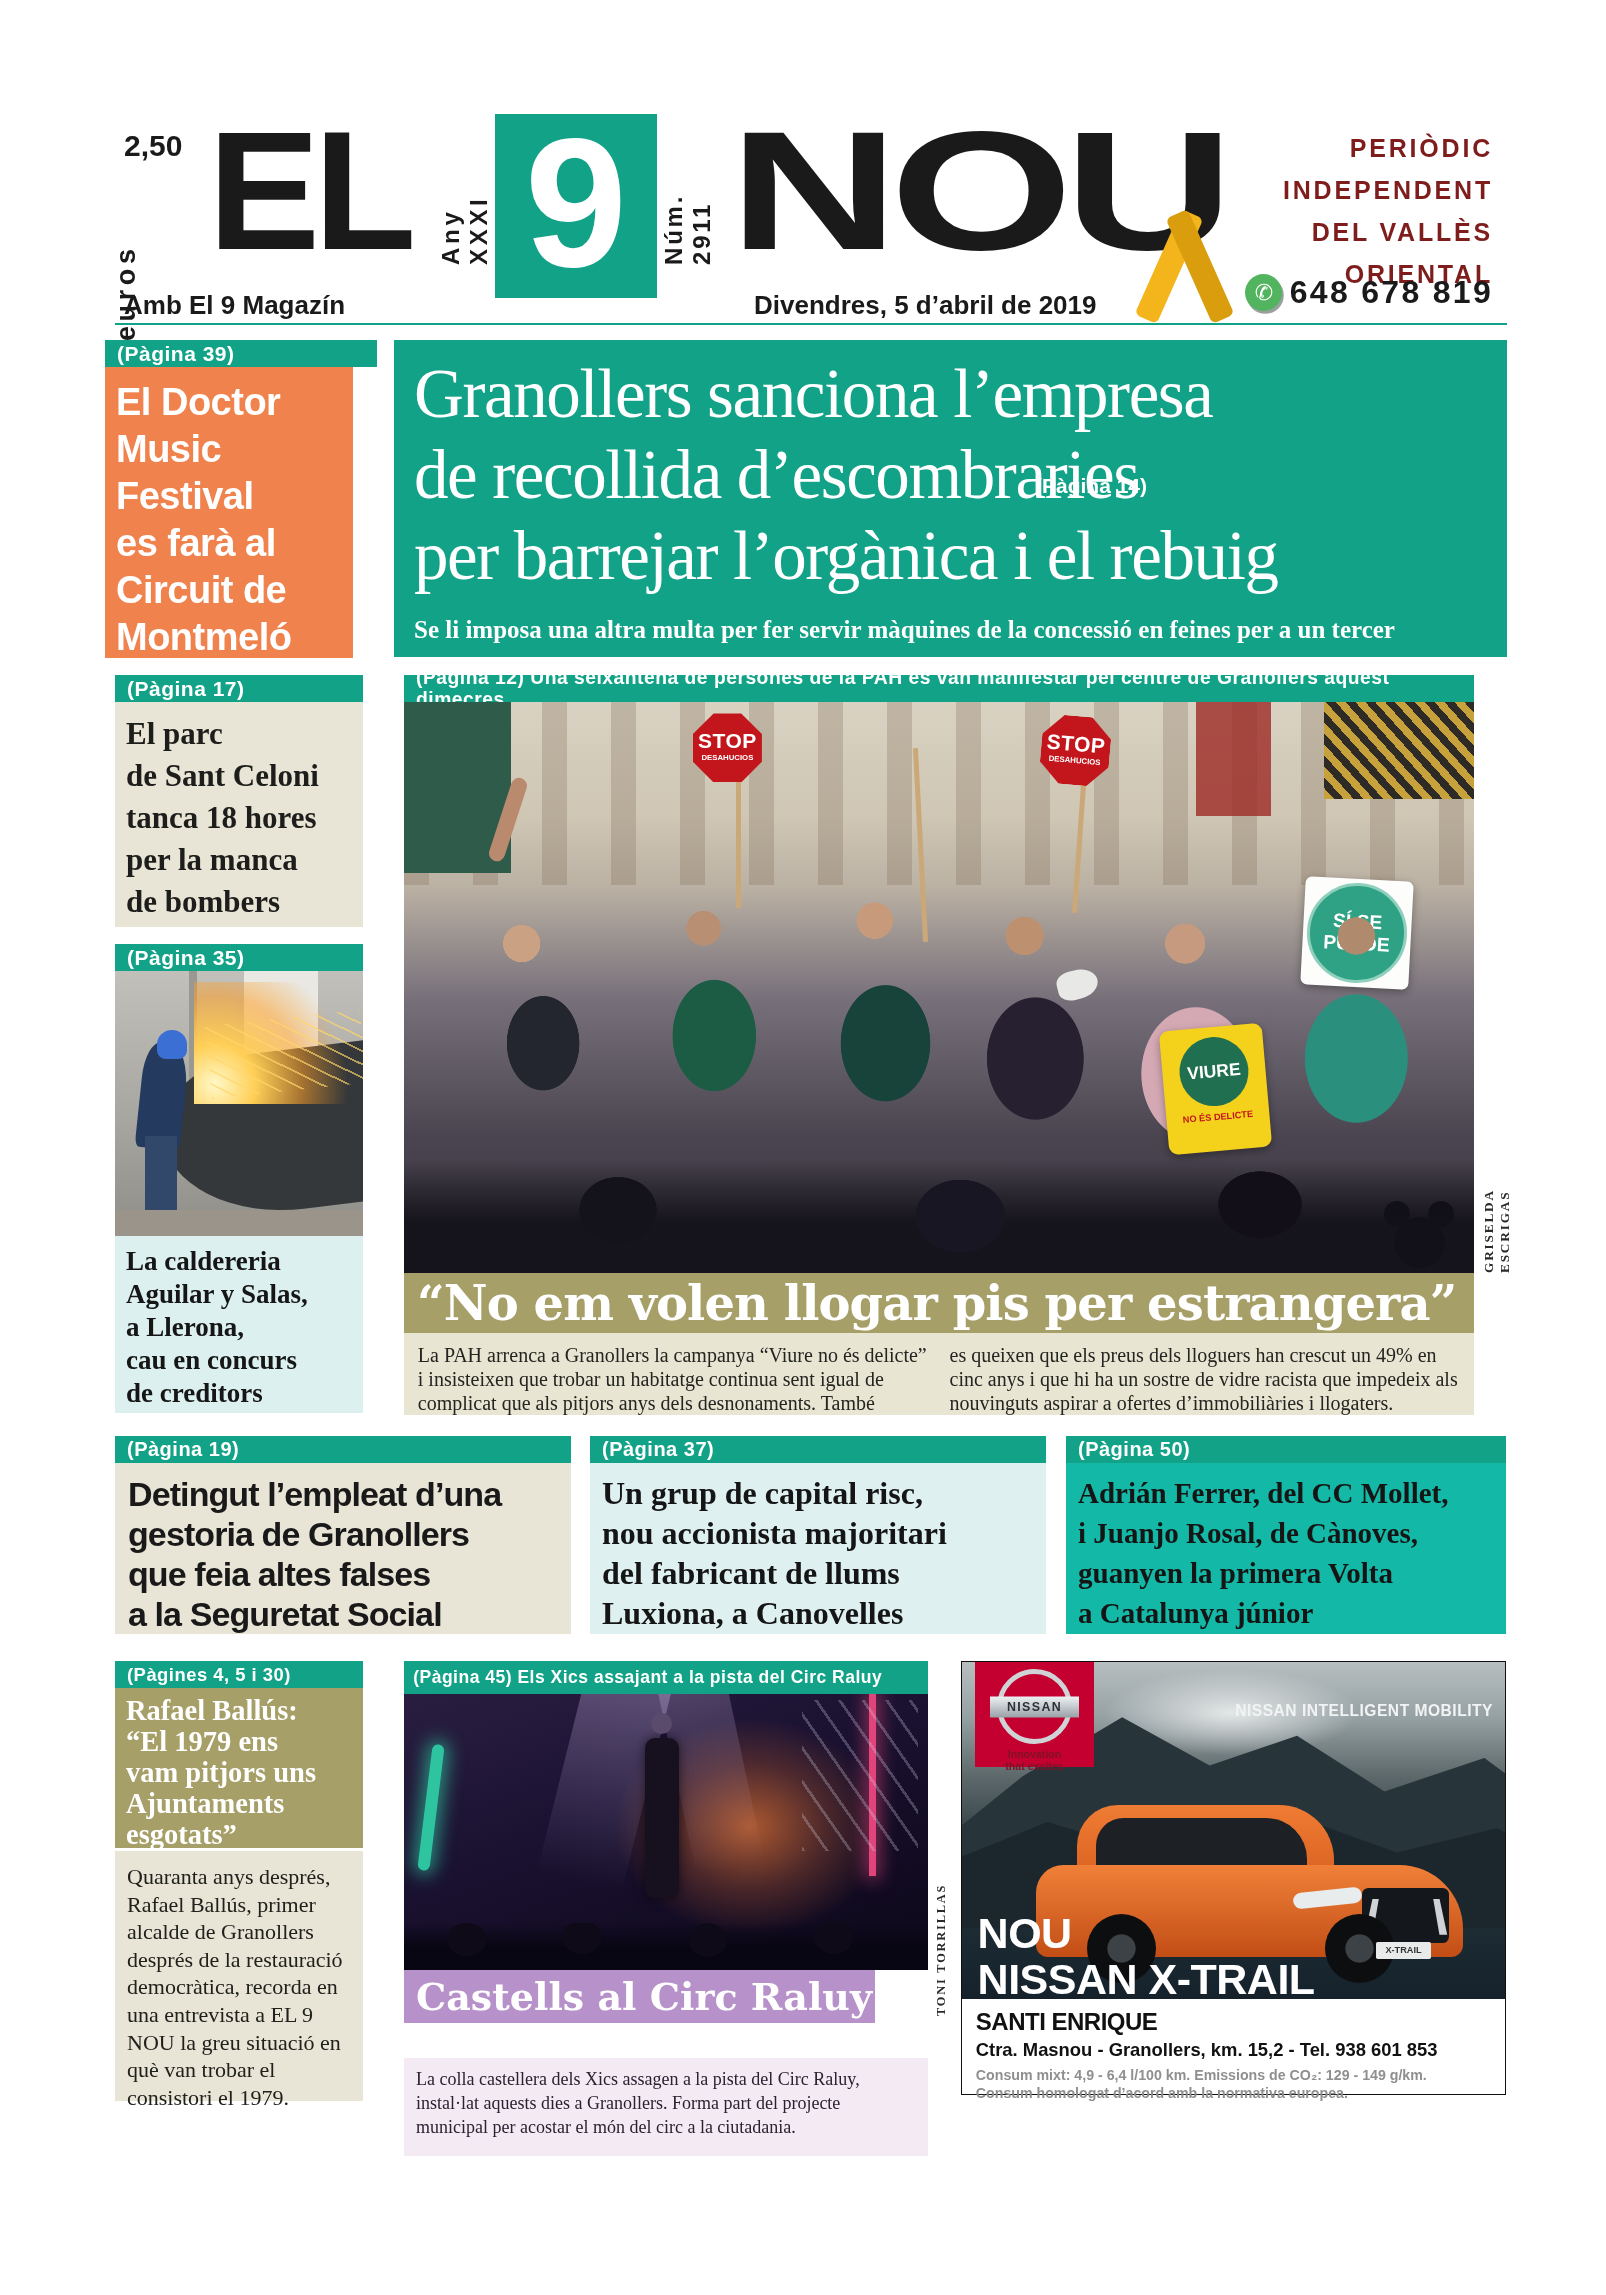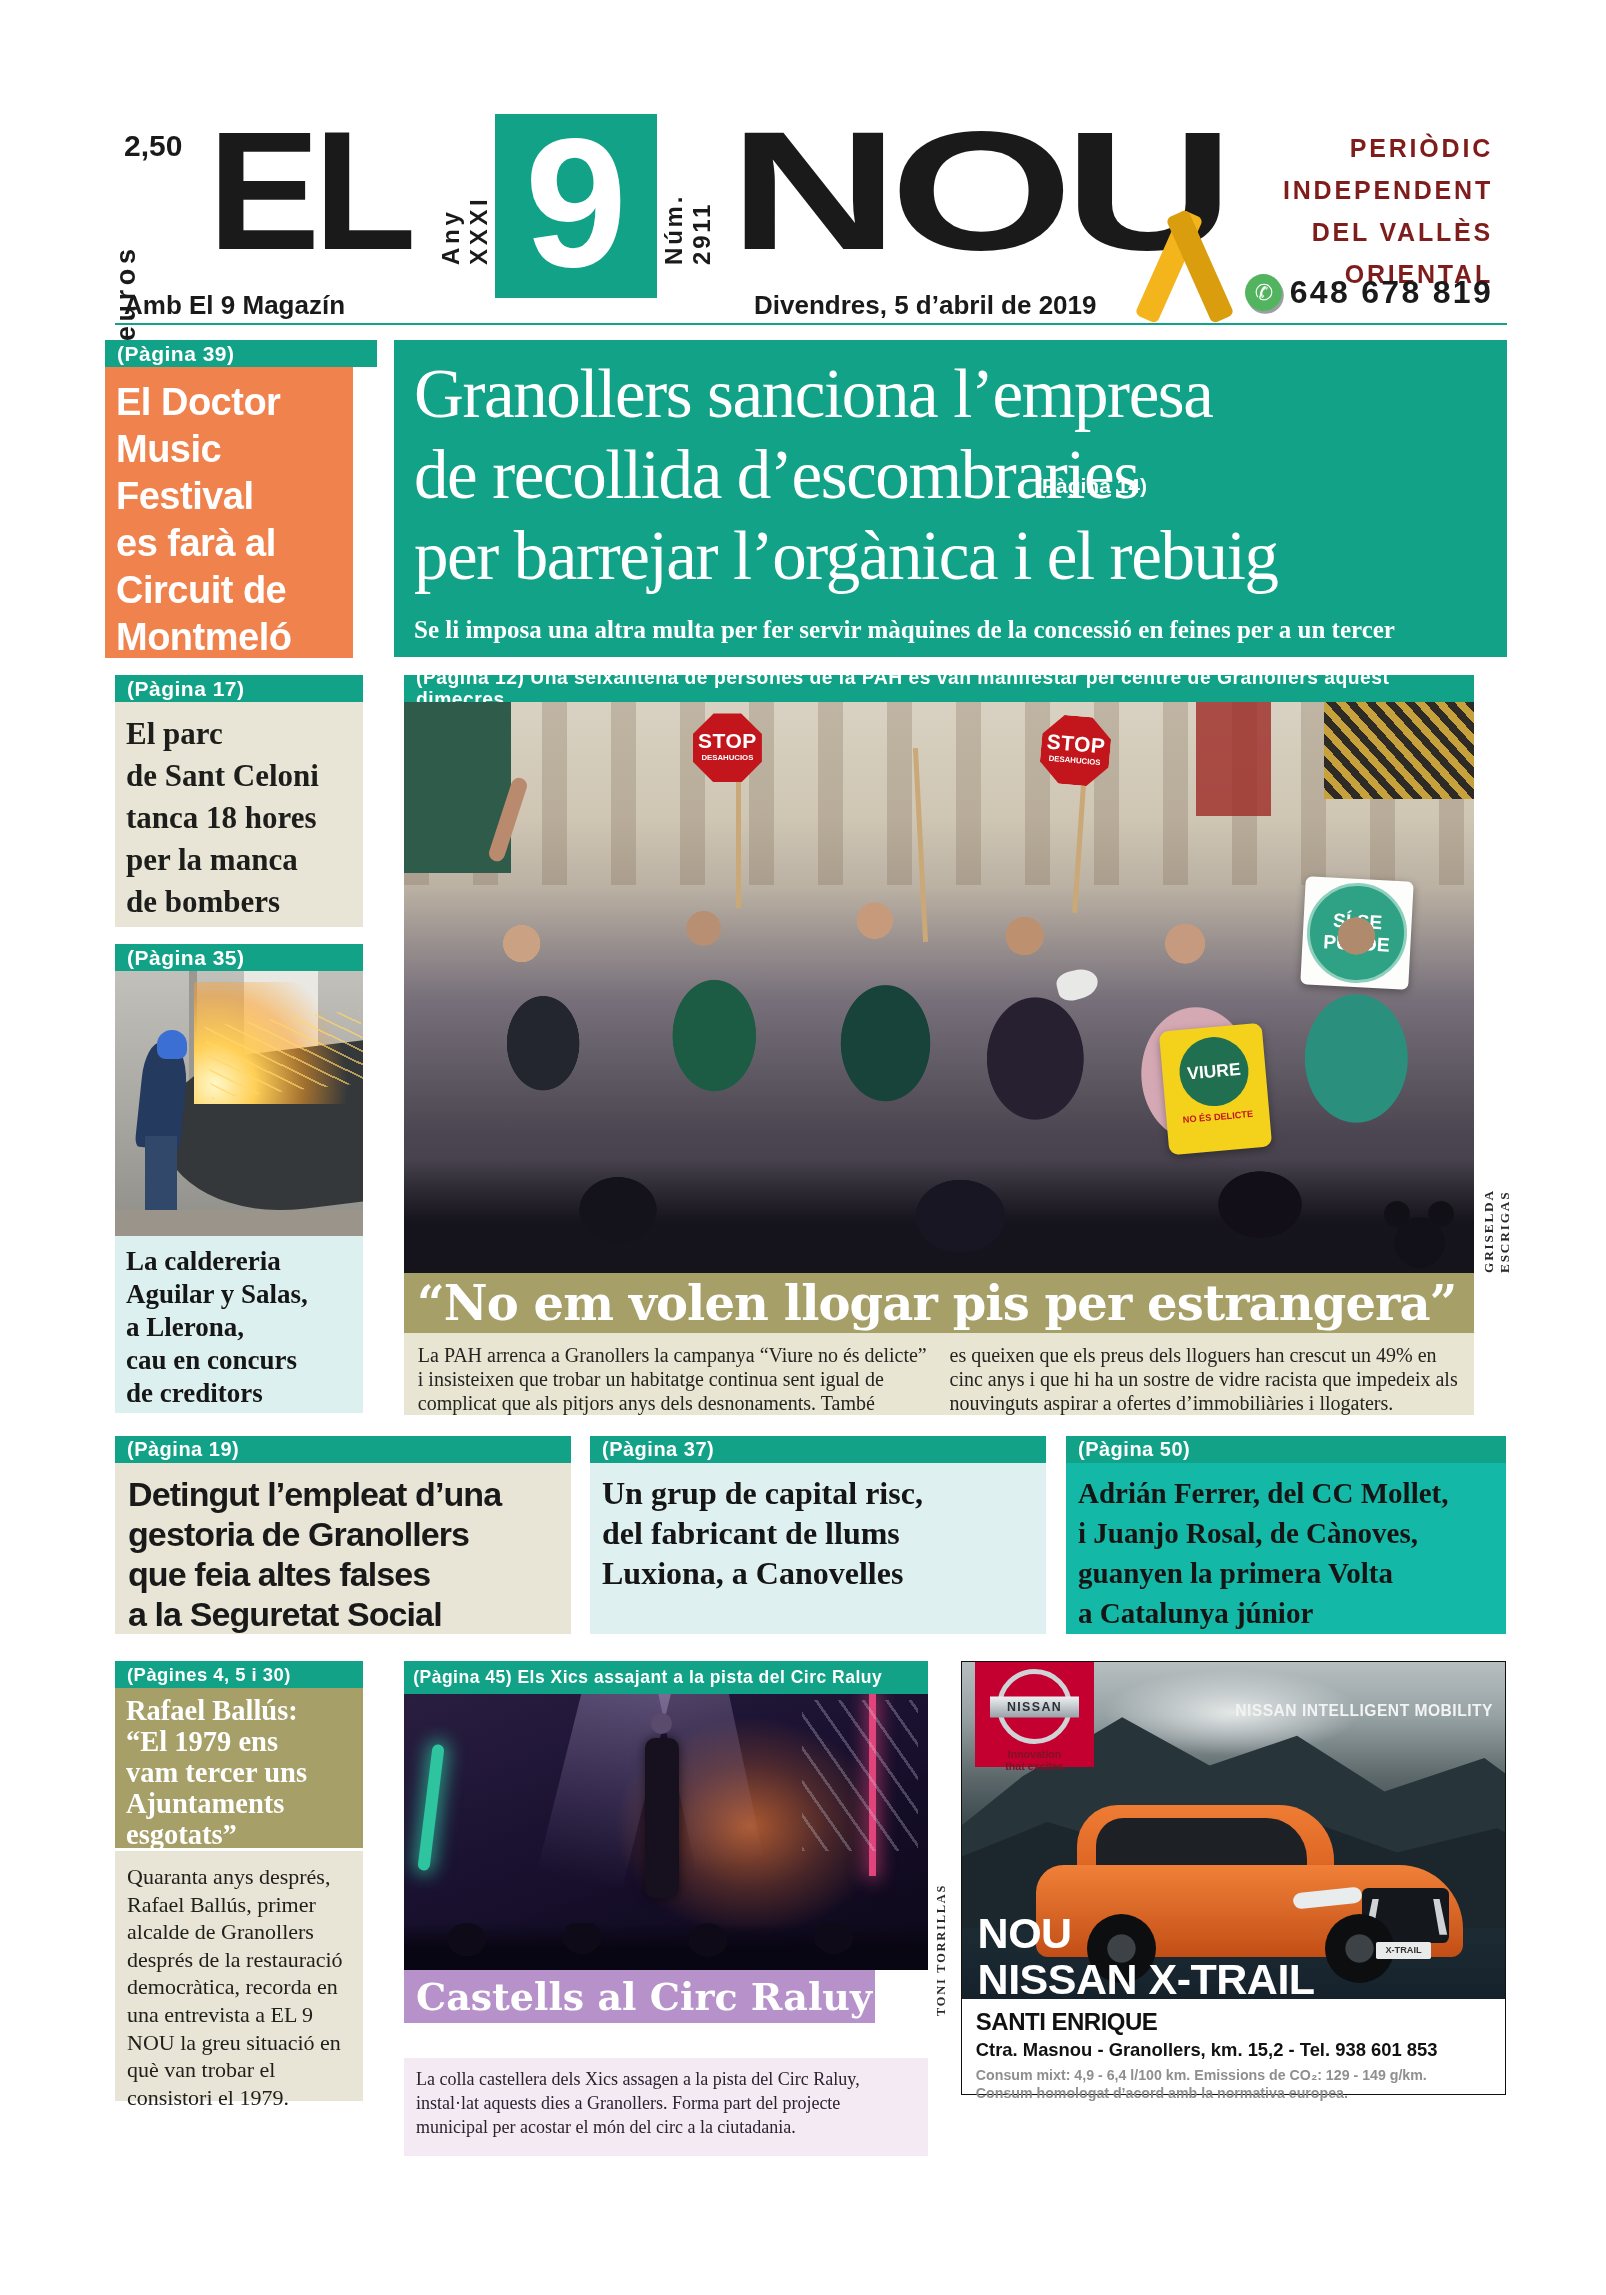--- a/index.html
+++ b/index.html
@@ -373,40 +373,41 @@
       <div>Detingut l’empleat d’una</div>
       <div>gestoria de Granollers</div>
       <div>que feia altes falses</div>
       <div>a la Seguretat Social</div>
     </div>
   </div>
   <div class="mod mod37">
     <div class="kicker k64">(Pàgina 37)</div>
     <div class="box b37 serif">
       <div>Un grup de capital risc,</div>
+      <div>nou accionista majoritari</div>
       <div>del fabricant de llums</div>
       <div>Luxiona, a Canovelles</div>
     </div>
   </div>
   <div class="mod mod50">
     <div class="kicker k64">(Pàgina 50)</div>
     <div class="box b50 serif">
       <div>Adrián Ferrer, del CC Mollet,</div>
       <div>i Juanjo Rosal, de Cànoves,</div>
       <div>guanyen la primera Volta</div>
       <div>a Catalunya júnior</div>
     </div>
   </div>
 
   <div class="mod modBal">
     <div class="kicker kbal">(Pàgines 4, 5 i 30)</div>
     <div class="box bBal serif">
       <div>Rafael Ballús:</div>
       <div>“El 1979 ens</div>
-      <div>vam tercer uns</div>
+      <div>vam pitjors uns</div>
       <div>Ajuntaments</div>
       <div>esgotats”</div>
     </div>
     <div class="box bBalTxt serif">Quaranta anys després, Rafael Ballús, primer alcalde de Granollers després de la restauració democràtica, recorda en una entrevista a EL 9 NOU la greu situació en què van trobar el consistori el 1979.</div>
   </div>
 
   <div class="mod modXics">
     <div class="kicker kx">(Pàgina 45) Els Xics assajant a la pista del Circ Raluy</div>
     <div class="box photo-circ">
       <div class="abs beam"></div>

